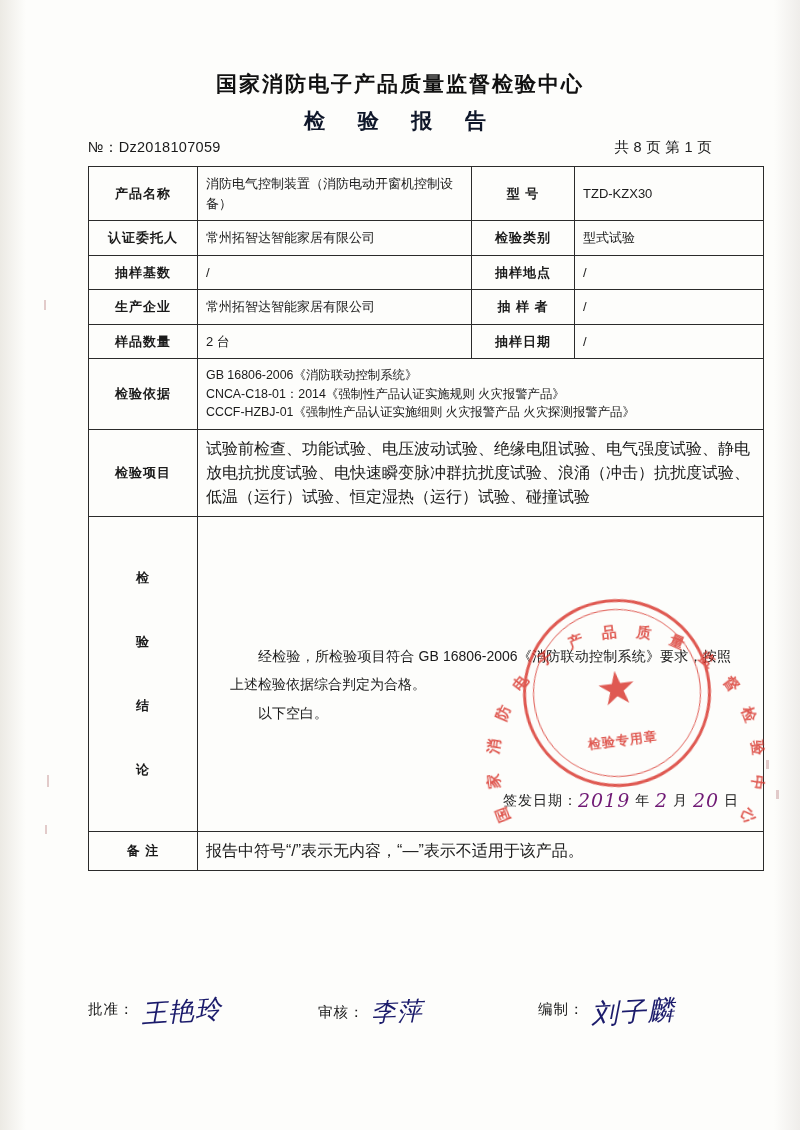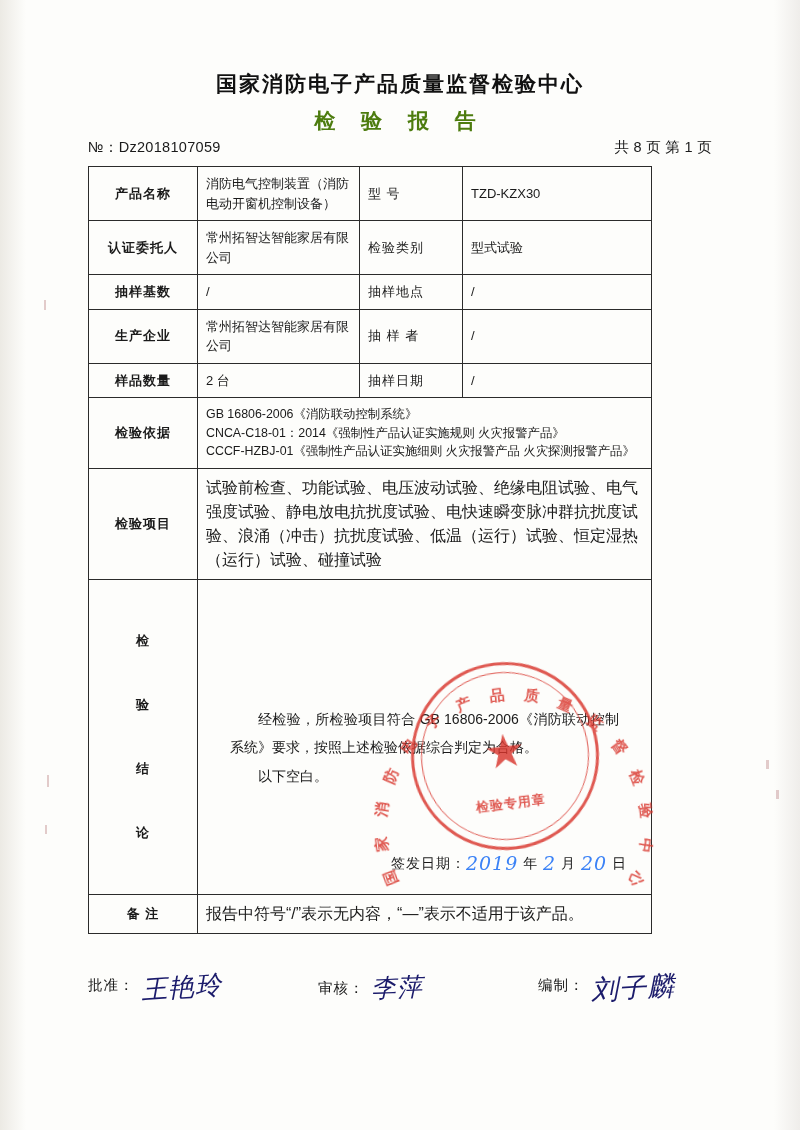--- a/index.html
+++ b/index.html
@@ -44,40 +44,41 @@
     font-size: 21px;
     font-weight: bold;
     letter-spacing: 2px;
     color: #111;
   }
   .title-sub {
     margin-top: 9px;
     font-size: 21px;
     font-weight: bold;
     letter-spacing: 10px;
-    color: #4d7c0f;
+    color: #0f172a;
+    font-family: Liberation Mono, monospace;
   }
   .meta-row {
     position: absolute;
     left: 88px;
     right: 88px;
     top: 138px;
     display: flex;
     justify-content: space-between;
     align-items: baseline;
     font-size: 14.5px;
   }
   .meta-no { letter-spacing: .3px; }
   .meta-pages { letter-spacing: .3px; }
 
   table.report {
     position: absolute;
     left: 88px;
     top: 166px;
-    width: 564px;
+    width: 676px;
     border-collapse: collapse;
     table-layout: fixed;
     font-size: 13px;
   }
   table.report td {
     border: 1px solid #2b2b2b;
     padding: 7px 8px;
     vertical-align: middle;
     line-height: 1.5;
   }
@@ -86,22 +87,22 @@
     font-weight: bold;
     letter-spacing: 1px;
     width: 92px;
     white-space: nowrap;
   }
   td.val {
     text-align: left;
     padding-left: 10px;
   }
   td.lbl2 {
-    text-align: left;
-    font-weight: normal;
+    text-align: center;
+    font-weight: bold;
     letter-spacing: 1px;
     width: 86px;
     white-space: nowrap;
   }
   td.val2 {
     text-align: left;
     padding-left: 10px;
     width: 172px;
   }
   td.basis {
@@ -146,21 +147,21 @@
     right: 24px;
     bottom: 16px;
     font-size: 14px;
     letter-spacing: 1px;
     white-space: nowrap;
   }
   .handwrite-date {
     font-family: "DejaVu Serif", serif;
     font-style: italic;
     font-size: 19px;
-    color: #3b82f6;
+    color: #701a75;
     letter-spacing: 1px;
     vertical-align: -2px;
   }
   
   .stamp {
     position: absolute;
     right: 52px;
     bottom: 44px;
     width: 182px;
     height: 182px;
@@ -209,21 +210,21 @@
     letter-spacing: 1px;
   }
   td.remark {
     font-size: 16px;
     padding: 14px 10px;
   }
   .footer-sign {
     position: absolute;
     left: 88px;
     right: 88px;
-    top: 976px;
+    top: 1000px;
     display: flex;
     font-size: 14.5px;
     letter-spacing: 1px;
   }
   .fs-item { display: flex; align-items: flex-start; }
   .fs-item.one { width: 230px; }
   .fs-item.two { width: 220px; align-items: center; }
   .sig {
     font-family: "DejaVu Serif", serif;
     font-style: italic;

